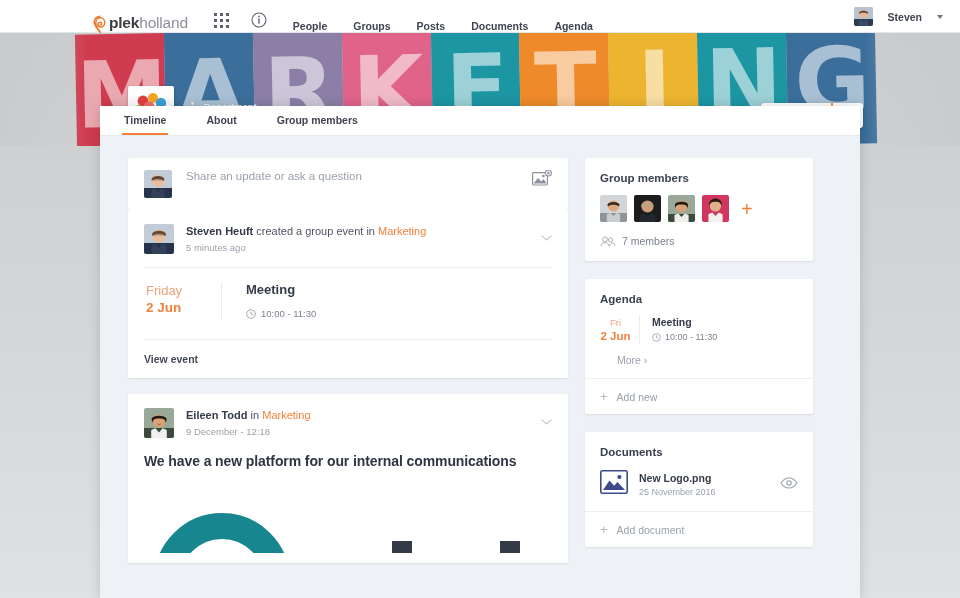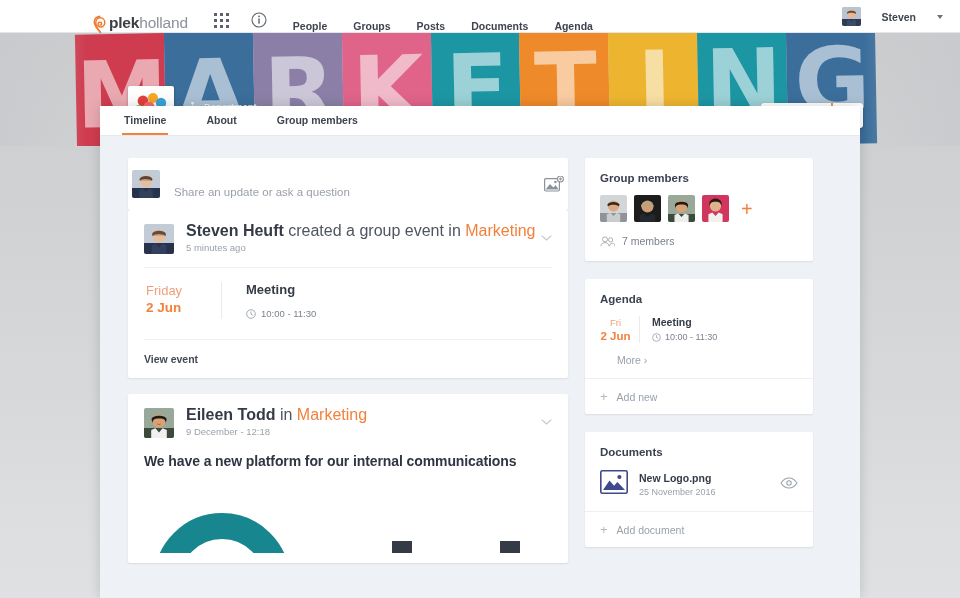--- a/index.html
+++ b/index.html
@@ -28,21 +28,21 @@
   .ic-grid { margin-left: 26px; display: block; }
   .ic-info { margin-left: 22px; display: block; }
 
   .mainnav { display: flex; align-items: center; margin-left: 26px; }
   .mainnav a {
     font-size: 10.5px; font-weight: 700; color: #3f4450;
     text-decoration: none; margin-right: 26px; white-space: nowrap;
   }
   .userbox {
     position: absolute; right: 17px; top: 0; height: 33px;
-    display: flex; align-items: center; gap: 21px;
+    display: flex; align-items: center; gap: 15px;
   }
   .user-av {
     width: 19px; height: 19px; border-radius: 2px; overflow: hidden;
     background: #b6c0cc;
   }
   .user-name { font-size: 10.5px; font-weight: 700; color: #3f4450; }
   .caret { width: 0; height: 0; border-left: 3.5px solid transparent;
            border-right: 3.5px solid transparent; border-top: 4px solid #6a7480; }
 
   
@@ -121,35 +121,35 @@
   }
   .tab.active { border-bottom-color: #f2813c; }
 
   .body { display: flex; padding: 22px 20px 0 28px; gap: 17px; }
   .col-main { width: 440px; }
   .col-side { width: 228px; }
 
   .card { background: #fff; border-radius: 2px; box-shadow: 0 1px 2px rgba(40,50,70,.10); }
 
   
-  .composer { display: flex; align-items: flex-end; padding: 12px 4px; height: 52px; }
+  .composer { display: flex; align-items: flex-start; padding: 12px 16px; height: 52px; }
   .composer .av { width: 28px; height: 28px; border-radius: 2px; overflow: hidden; flex: none; }
   .composer .ph { flex: 1; margin-left: 14px; font-size: 11.5px; color: #9aa1ab; }
 
   .section-title {
     font-size: 12.5px; font-weight: 700; color: #3a4250;
     margin: 21px 0 10px 2px;
   }
 
   
   .post { margin-bottom: 16px; }
   .post-head { display: flex; padding: 14px 16px 13px 16px; position: relative; }
   .post-head .av { width: 30px; height: 30px; border-radius: 2px; overflow: hidden; flex: none; }
   .post-head .txt { margin-left: 12px; }
-  .post-line { font-size: 16px; color: #4e5560; line-height: 14px; }
+  .post-line { font-size: 11px; color: #4e5560; line-height: 14px; }
   .post-line b { font-weight: 700; color: #343b47; }
   .post-line a { color: #f2813c; text-decoration: none; }
   .post-time { font-size: 9.5px; color: #9aa1ab; margin-top: 4px; }
   .post-chev { position: absolute; right: 16px; top: 17px; }
   .divider { height: 1px; background: #edeff2; margin: 0 16px; }
 
   .event-row { display: flex; padding: 14px 16px 20px 8px; }
   .event-date {
     width: 86px; text-align: left; padding-left: 10px;
     border-right: 1px solid #e9ebef; flex: none;

